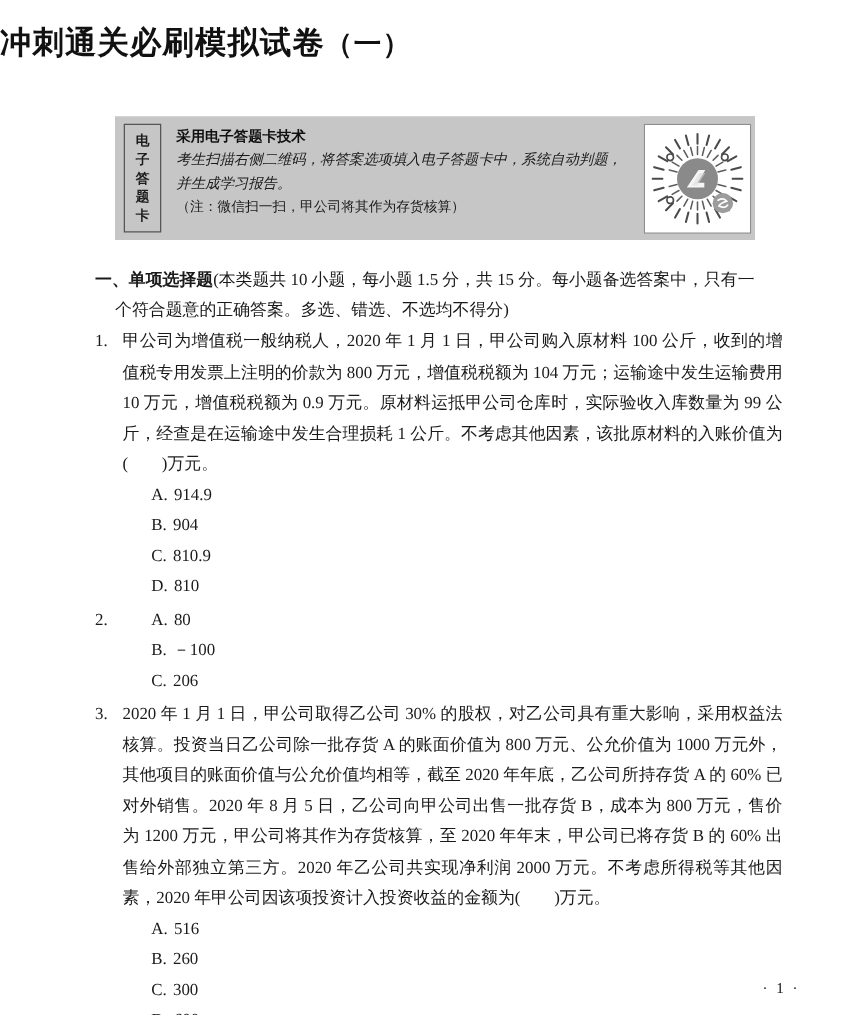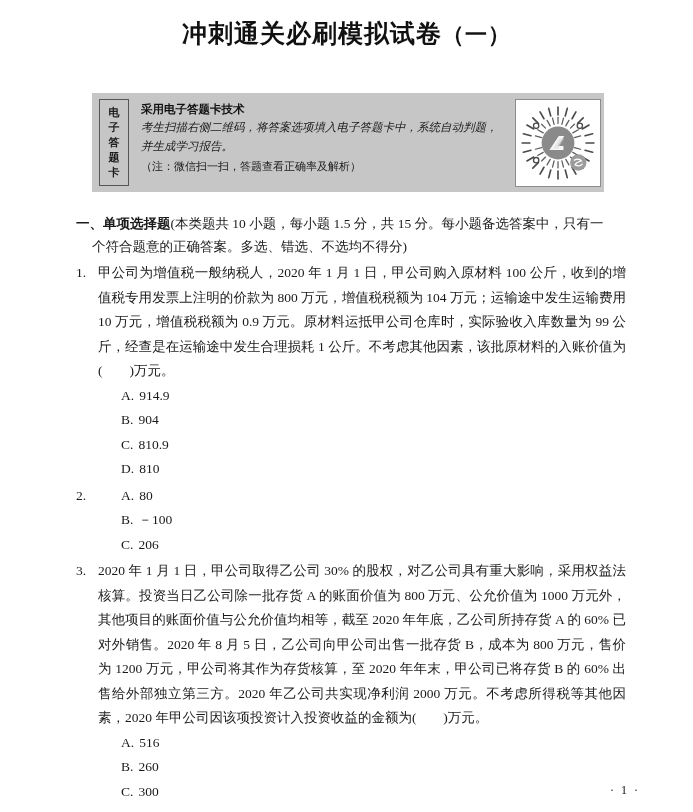--- a/index.html
+++ b/index.html
@@ -11,21 +11,21 @@
     width: 693px;
     height: 812px;
     position: relative;
     font-family: "Liberation Serif", "DejaVu Serif", serif;
     color: #1a1a1a;
     overflow: hidden;
   }
 
   
   .paper-title {
-    text-align: center;
+    text-align: left;
     font-family: "DejaVu Serif", "Liberation Serif", serif;
     font-weight: bold;
     font-size: 25px;
     letter-spacing: 1px;
     margin: 17px 0 0 0;
     color: #111;
   }
   .paper-title .paren {
     font-weight: bold;
     font-size: 22px;
@@ -190,21 +190,21 @@
     <span class="v-char">子</span>
     <span class="v-char">答</span>
     <span class="v-char">题</span>
     <span class="v-char">卡</span>
   </div>
 
   <div class="notice-body">
     <div class="notice-head">采用电子答题卡技术</div>
     <div class="notice-line">考生扫描右侧二维码，将答案选项填入电子答题卡中，系统自动判题，</div>
     <div class="notice-line">并生成学习报告。</div>
-    <div class="notice-note">（注：微信扫一扫，答题查看正确率及解析）</div>
+    <div class="notice-note">（注：微信扫一扫，甲公司将其作为存货核算）</div>
   </div>
 
   <div class="qr-wrap">
     <div class="qr-frame">
       <svg width="78" height="78" viewBox="0 0 100 100">
         <g stroke="#4a4a4a" stroke-width="2.1" stroke-linecap="round">
           <line x1="50" y1="4" x2="50" y2="14"></line>
           <line x1="50" y1="86" x2="50" y2="96"></line>
           <line x1="4" y1="50" x2="14" y2="50"></line>
           <line x1="86" y1="50" x2="96" y2="50"></line>

